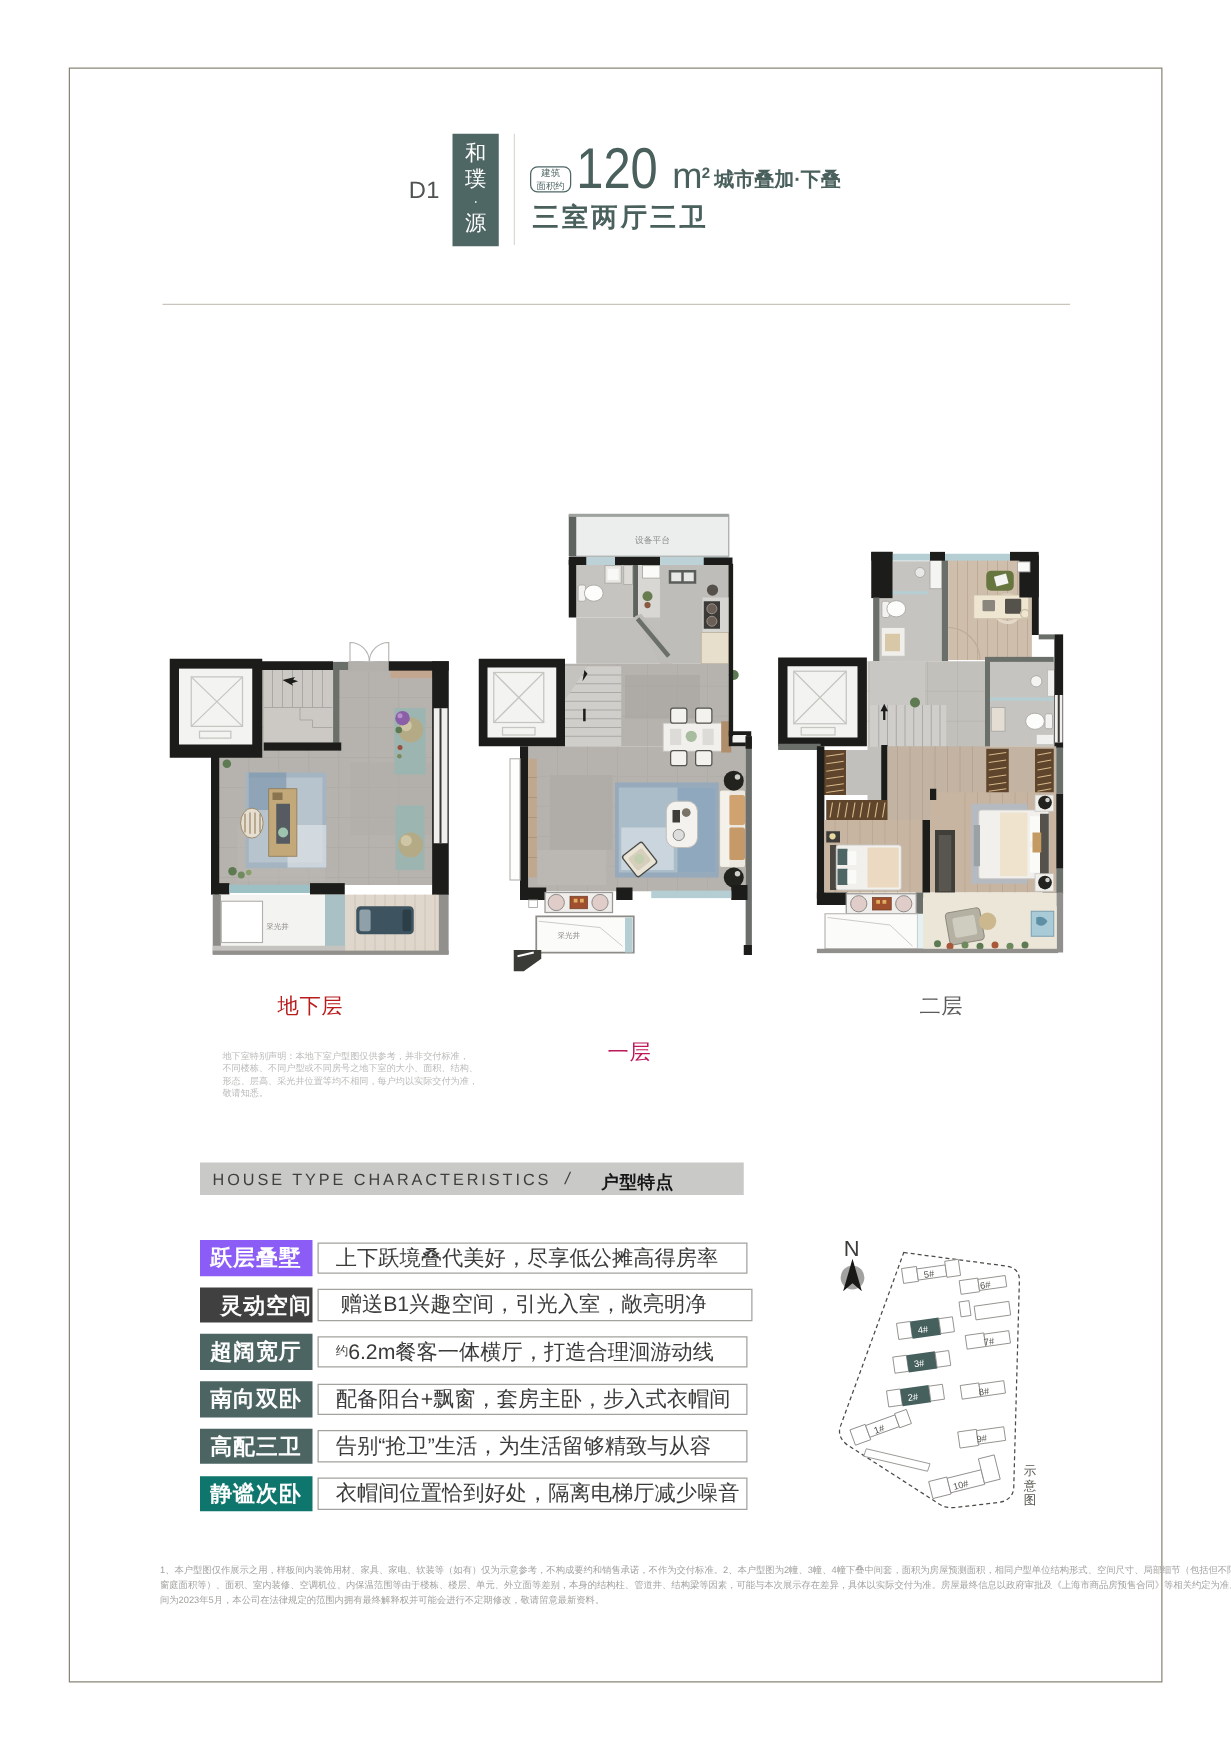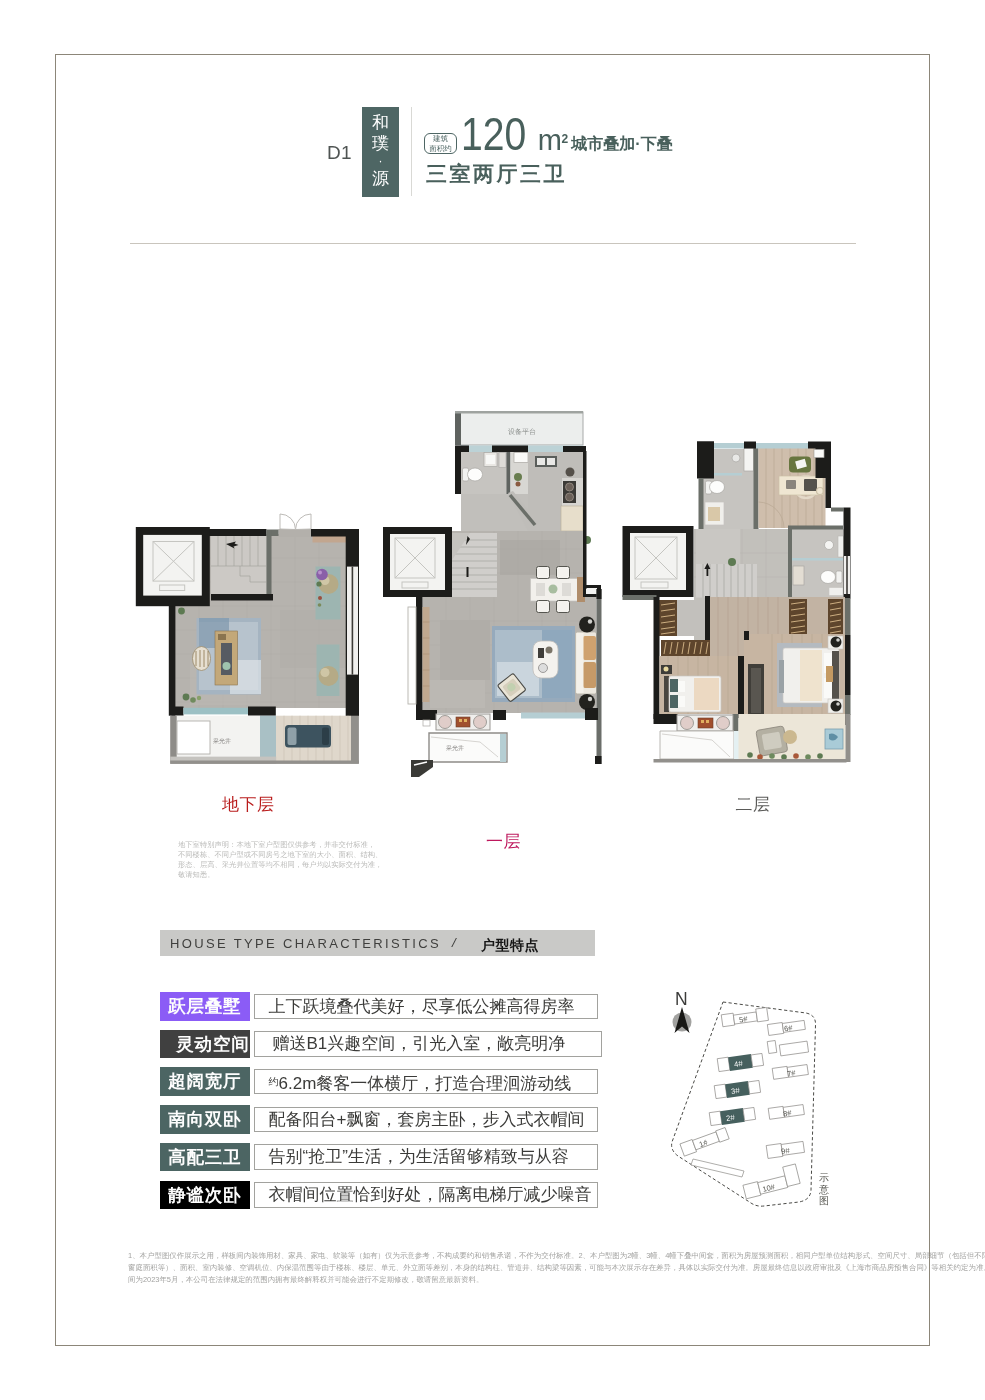--- a/index.html
+++ b/index.html
@@ -671,21 +671,21 @@
 <div class="abs" style="left:253.5px;top:1068.9px;width:328.5px;height:23.5px;border:1px solid #a2a29e;color:#3b3b39;font-size:17px;line-height:23.5px;padding-left:14px;white-space:nowrap;"><span style="font-size:10px;vertical-align:3.5px;">约</span>6.2m餐客一体横厅，打造合理洄游动线</div>
 
 <div class="abs" style="left:160px;top:1105.1px;width:89.5px;height:28.5px;background:#4c6563;color:#fdfdfd;font-size:17.5px;font-weight:bold;letter-spacing:0.8px;text-align:center;line-height:28.5px;">南向双卧</div>
 
 <div class="abs" style="left:253.5px;top:1106.6px;width:328.5px;height:23.5px;border:1px solid #a2a29e;color:#3b3b39;font-size:17px;line-height:23.5px;padding-left:14px;white-space:nowrap;">配备阳台+飘窗，套房主卧，步入式衣帽间</div>
 
 <div class="abs" style="left:160px;top:1142.8px;width:89.5px;height:28.5px;background:#4c6563;color:#fdfdfd;font-size:17.5px;font-weight:bold;letter-spacing:0.8px;text-align:center;line-height:28.5px;">高配三卫</div>
 
 <div class="abs" style="left:253.5px;top:1144.3px;width:328.5px;height:23.5px;border:1px solid #a2a29e;color:#3b3b39;font-size:17px;line-height:23.5px;padding-left:14px;white-space:nowrap;">告别“抢卫”生活，为生活留够精致与从容</div>
 
-<div class="abs" style="left:160px;top:1180.5px;width:89.5px;height:28.5px;background:#000000;color:#fdfdfd;font-size:17.5px;font-weight:bold;letter-spacing:0.8px;text-align:center;line-height:28.5px;">静谧次卧</div>
+<div class="abs" style="left:160px;top:1180.5px;width:89.5px;height:28.5px;background:#0f766e;color:#fdfdfd;font-size:17.5px;font-weight:bold;letter-spacing:0.8px;text-align:center;line-height:28.5px;">静谧次卧</div>
 
 <div class="abs" style="left:253.5px;top:1182.0px;width:328.5px;height:23.5px;border:1px solid #a2a29e;color:#3b3b39;font-size:17px;line-height:23.5px;padding-left:14px;white-space:nowrap;">衣帽间位置恰到好处，隔离电梯厅减少噪音</div>
 
 <svg class="abs" style="left:650px;top:975px;" width="185" height="240" viewBox="650 975 185 240">
 
   <text x="675" y="1005" font-size="17.5" fill="#3c3c3a">N</text>
 
   <circle cx="682" cy="1022" r="9.5" fill="#a2a2a0"></circle>
 
   <path d="M682 1007 L674.5 1033 L682 1026.5 L689.5 1033 Z" fill="#181816"></path>

